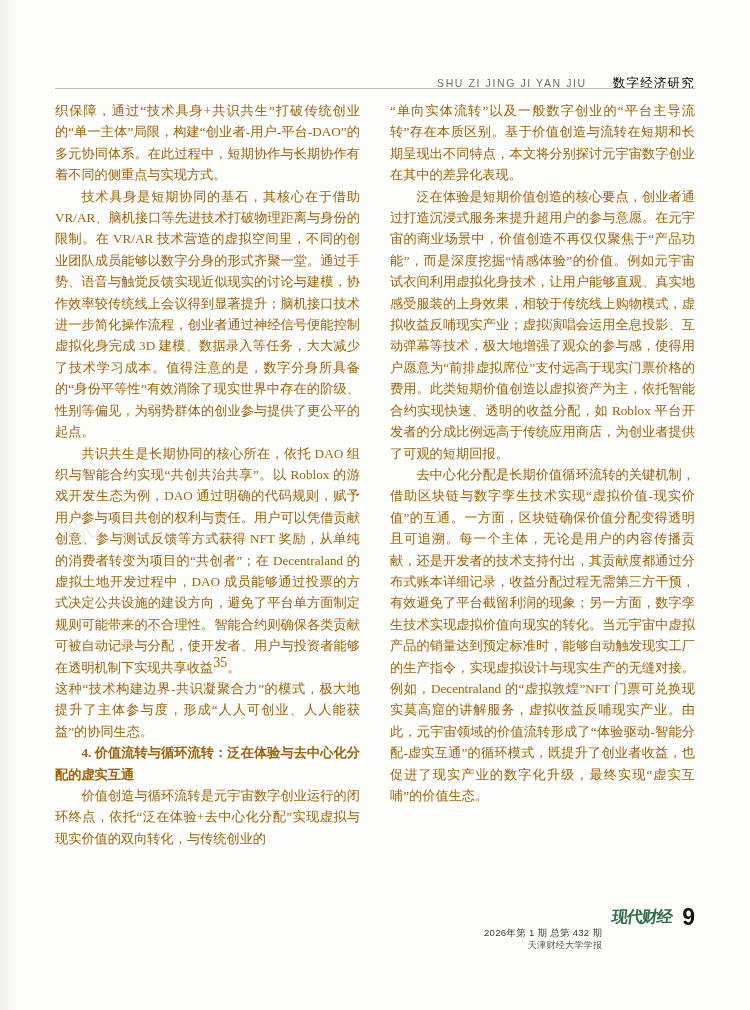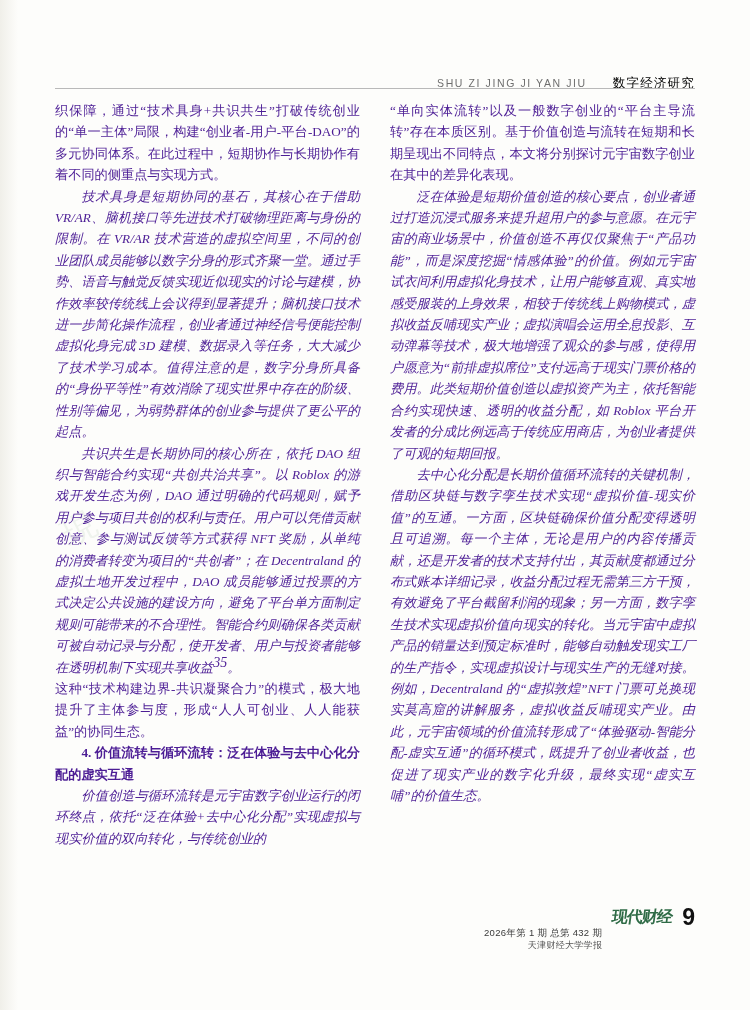--- a/index.html
+++ b/index.html
@@ -63,28 +63,27 @@
     right: 55px;
     display: flex;
     gap: 30px;
   }
   .col {
     width: 310px;
     font-size: 13.2px;
     line-height: 21.4px;
     text-align: justify;
     text-justify: inter-ideograph;
-    color: #4c1d95;
+    color: #a16207;
   }
   .col p {
     margin: 0;
   }
   .indent {
     text-indent: 2em;
-    font-style: italic;
   }
   .noindent {
     text-indent: 0;
   }
   .sec-head {
     text-indent: 2em;
     font-weight: bold;
   }
   sup {
     font-size: 14px;

